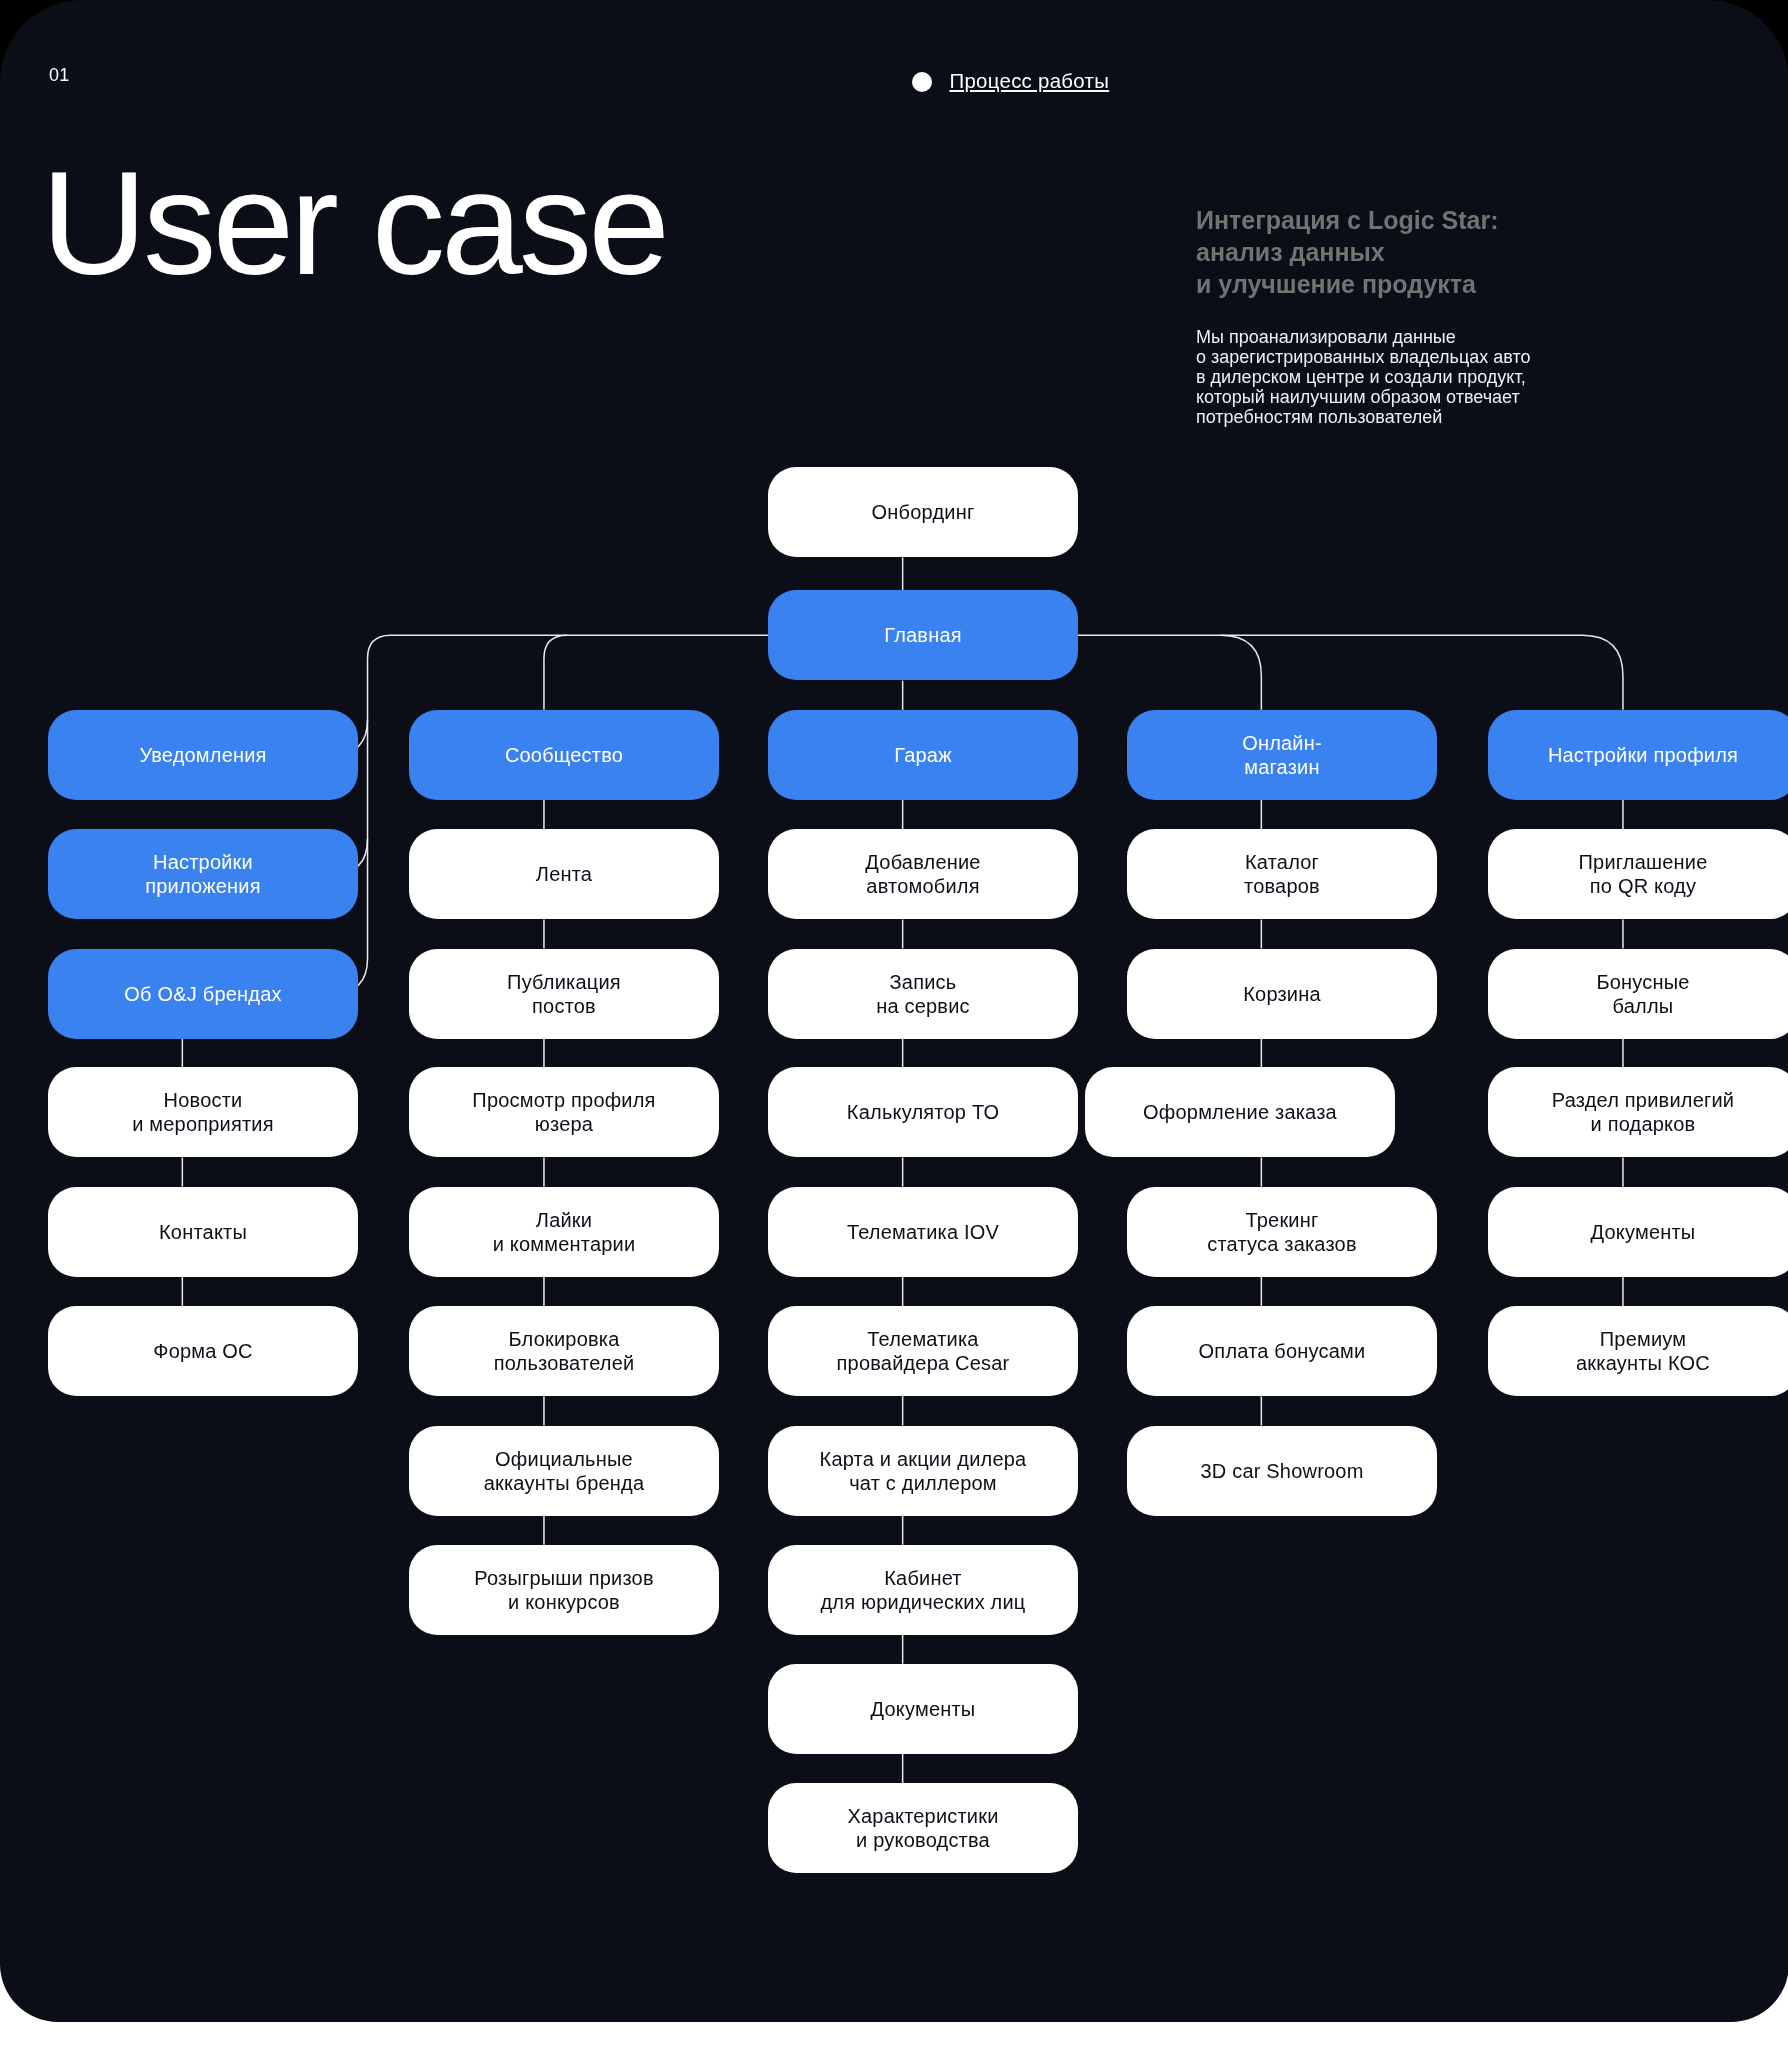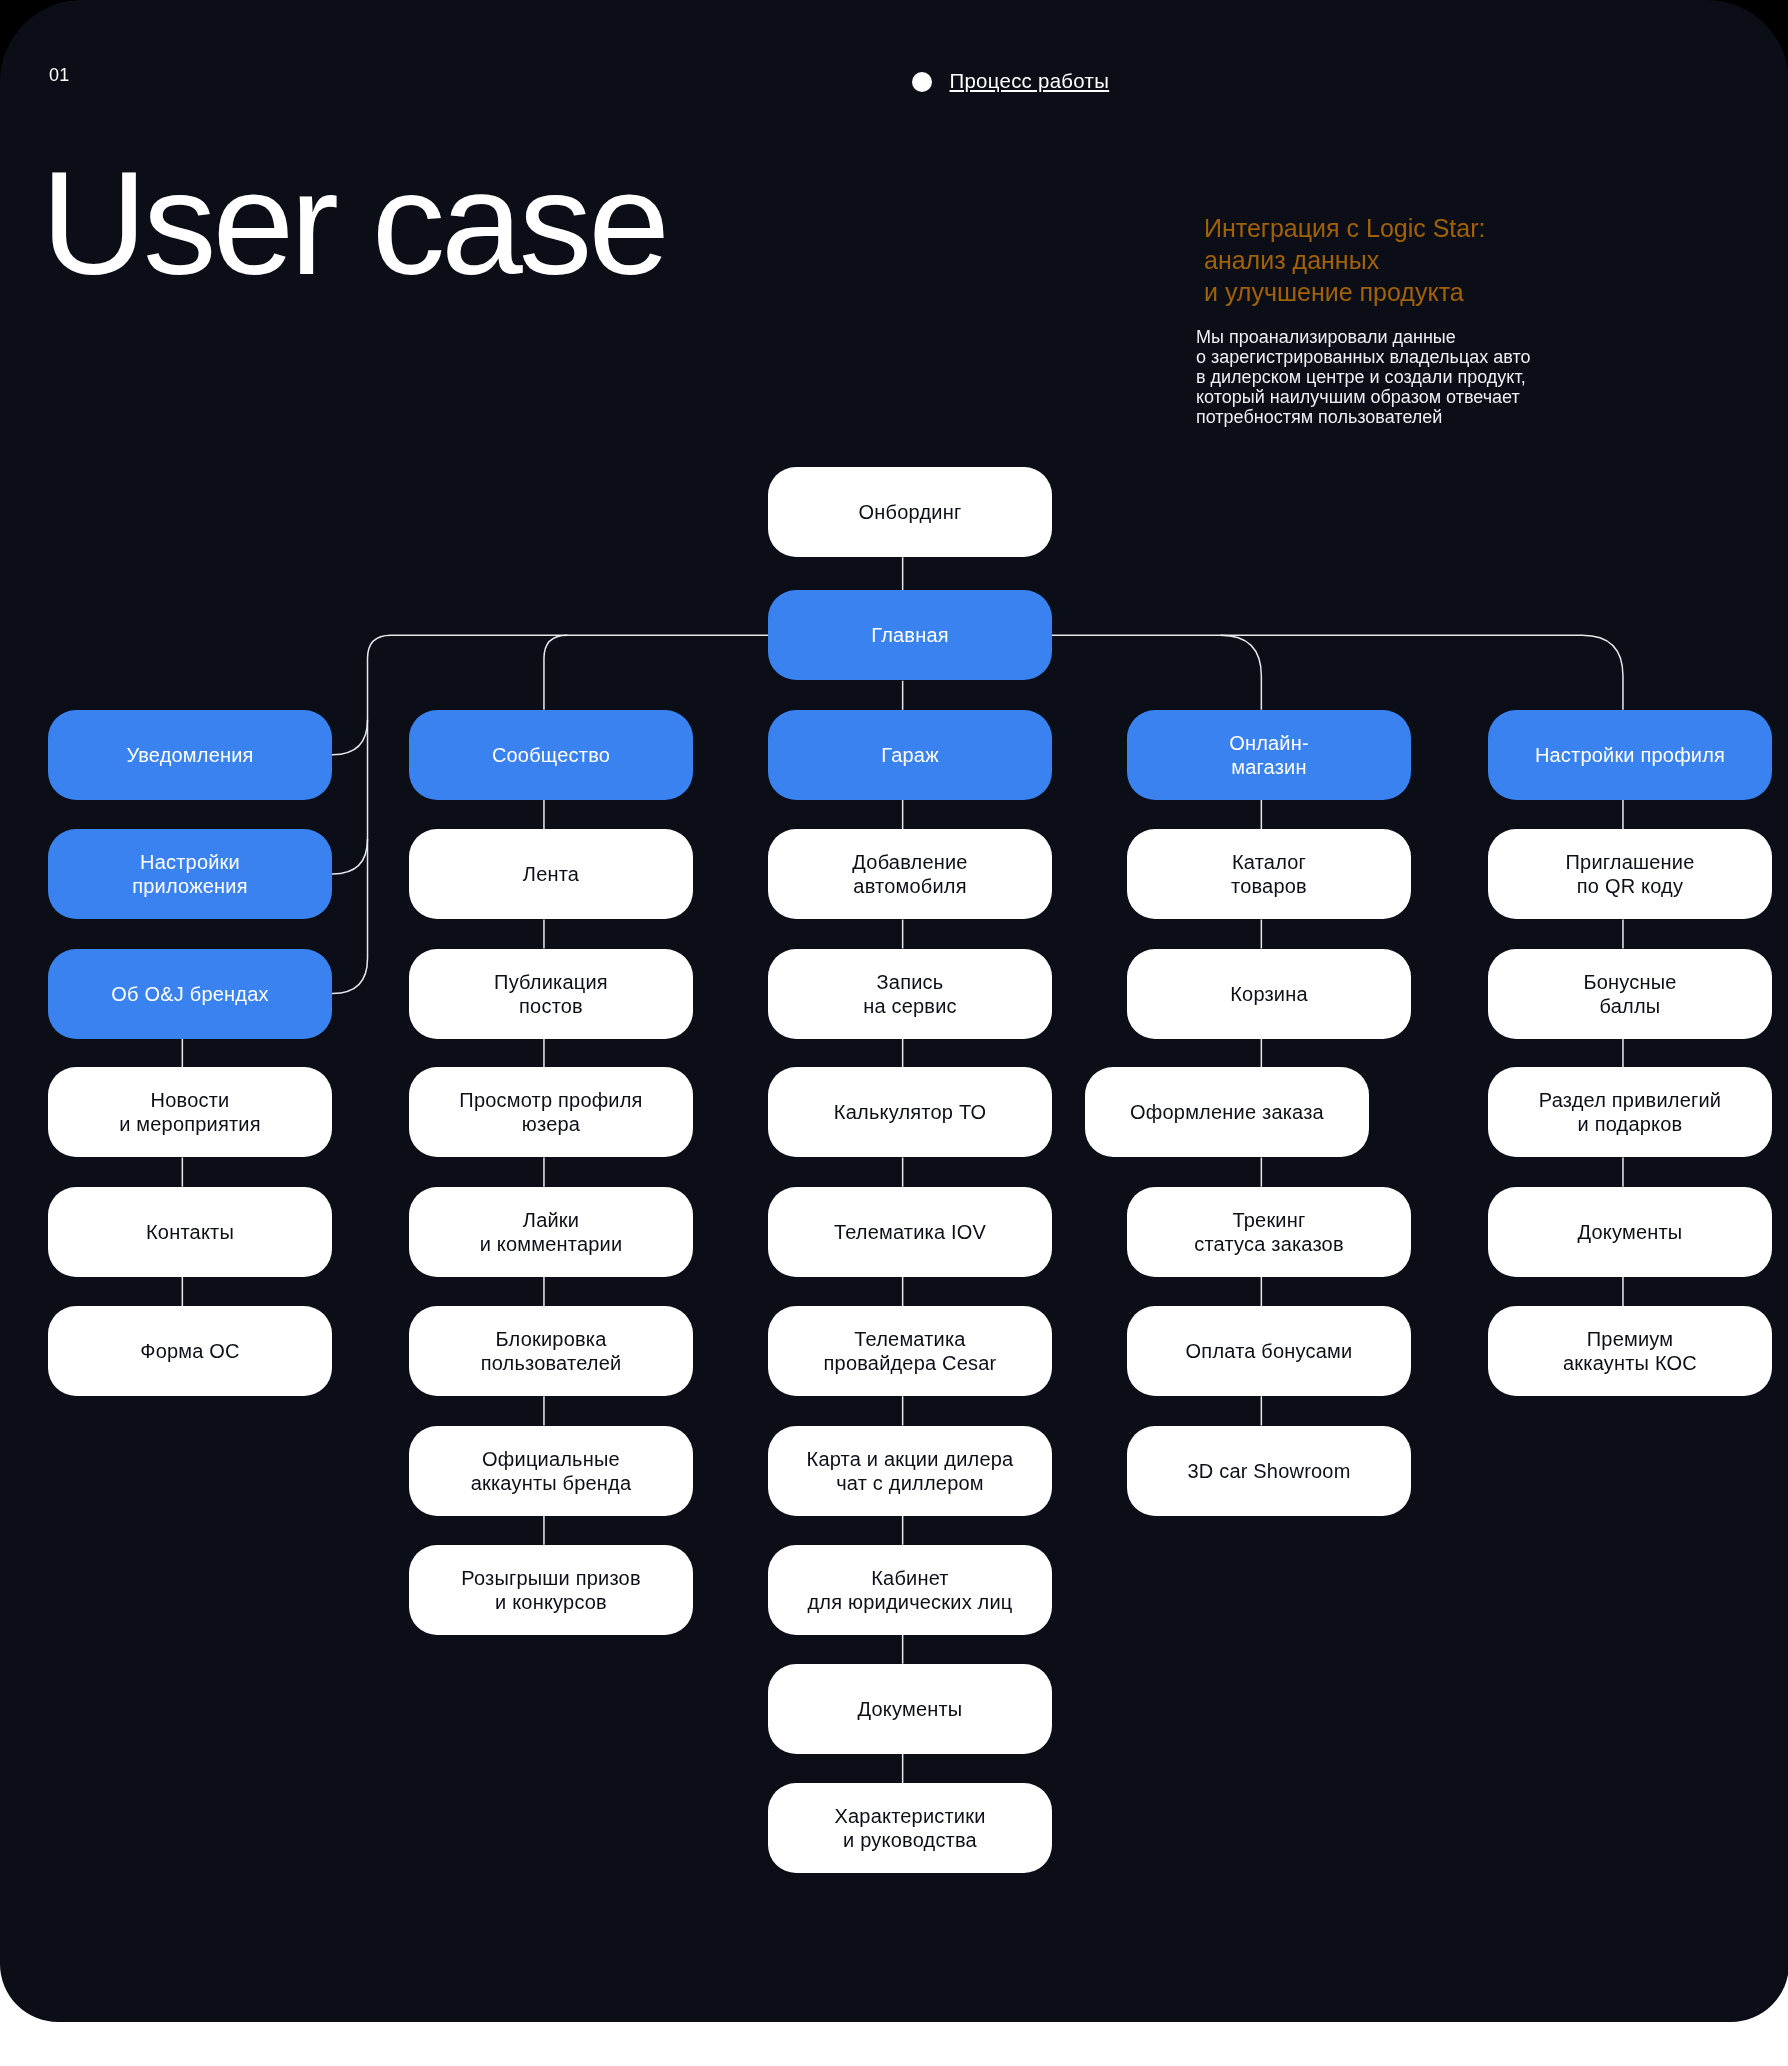--- a/index.html
+++ b/index.html
@@ -76,25 +76,25 @@
   .intro {
     position: absolute;
     left: 1196px;
     top: 0;
     width: 524px;
   }
   .intro-heading {
     position: absolute;
     left: 0;
     top: 204px;
-    margin: 8px;
+    margin: 0;
     font-size: 25px;
     line-height: 32px;
-    font-weight: 400;
-    color: #a16207;
+    font-weight: 700;
+    color: #737373;
     white-space: pre-line;
   }
   .intro-body {
     position: absolute;
     left: 0;
     top: 327px;
     margin: 0;
     font-size: 18px;
     line-height: 20px;
     font-weight: 400;
@@ -110,21 +110,21 @@
     z-index: 2;
   }
   .connectors path {
     fill: none;
     stroke: #f2f3f5;
     stroke-width: 2.6;
     opacity: 0.95;
   }
   .node {
     position: absolute;
-    width: 284px;
+    width: 310px;
     height: 90px;
     border-radius: 28px;
     display: flex;
     align-items: center;
     justify-content: center;
     z-index: 3;
     box-sizing: border-box;
   }
   .node .node-label {
     font-size: 20px;

